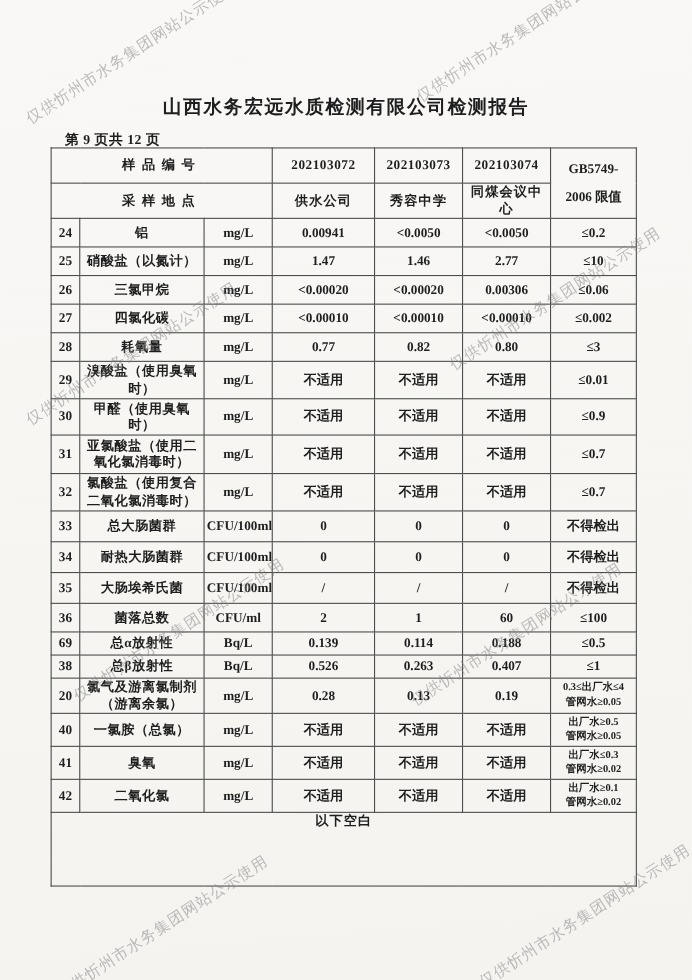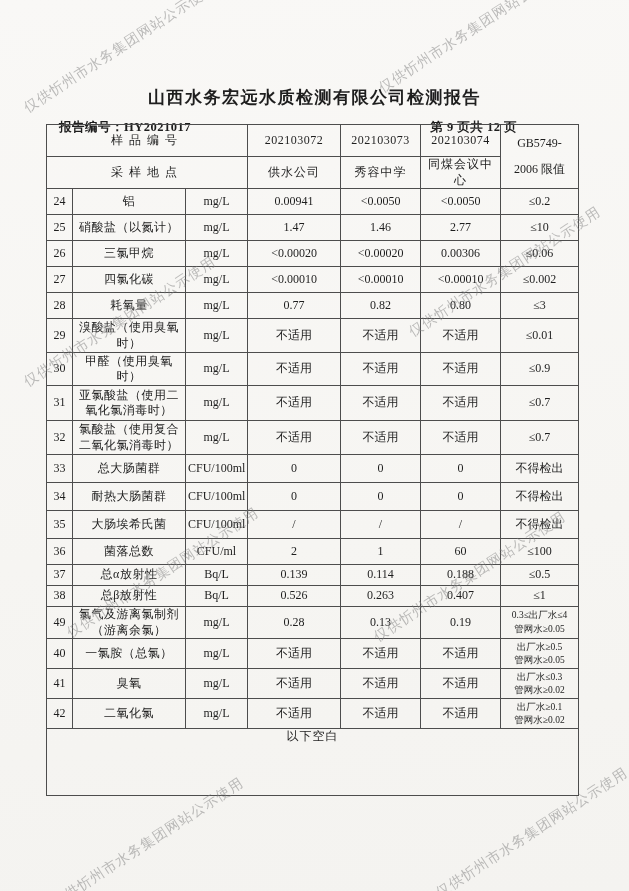--- a/index.html
+++ b/index.html
@@ -24,22 +24,22 @@
     position:absolute;top:86px;left:0;width:100%;
     text-align:center;font-size:17px;font-weight:bold;letter-spacing:1.5px;
   }
   .meta-row{
     position:absolute;top:119px;left:59px;right:112px;
     display:flex;justify-content:space-between;
     font-size:12.5px;font-weight:bold;letter-spacing:0.5px;
   }
   
   table.report{
-    position:absolute;left:46px;top:124px;width:532px;
-    border-collapse:collapse;table-layout:fixed;z-index:2;
+    position:absolute;left:46px;top:134px;width:532px;
+    border-collapse:collapse;table-layout:fixed;z-index:2;font-weight:bold;
   }
   table.report td{
     border:1px solid #4d4d4d;padding:0 2px;text-align:center;
     font-size:12px;line-height:1.3;overflow:hidden;
   }
   td.h-label{letter-spacing:6px;font-size:12.5px;}
   td.h-num{font-size:13px;letter-spacing:0.5px;margin-top:45px;}
   td.h-loc{font-size:11.5px;letter-spacing:1px;}
   td.h-limit{font-size:12.5px;}
   .h-limit .line1{margin-bottom:11px;}
@@ -62,21 +62,20 @@
       <span class="wm" style="left: 505px; top: 272px;">仅供忻州市水务集团网站公示使用</span>
       <span class="wm" style="left: 163px; top: 573px;">仅供忻州市水务集团网站公示使用</span>
       <span class="wm" style="left: 470px; top: 577px;">仅供忻州市水务集团网站公示使用</span>
       <span class="wm" style="left: 148px; top: 843px;">仅供忻州市水务集团网站公示使用</span>
       <span class="wm" style="left: 532px; top: 833px;">仅供忻州市水务集团网站公示使用</span>
     </div>
 
   <div class="doc-title">山西水务宏远水质检测有限公司检测报告</div>
 
   <div class="meta-row">
-    <span>报告编号：HY2021017</span>
     <span>第 9 页共 12 页</span>
   </div>
 
   <table class="report">
     <colgroup>
       <col style="width:26px">
         <col style="width:113px">
         <col style="width:62px">
       <col style="width:93px">
         <col style="width:80px">
@@ -212,39 +211,39 @@
         <tr style="height: 26px; margin-left: 24px;">
     <td class="c-no">36</td>
     <td class="c-param">菌落总数</td>
     <td class="c-unit">CFU/ml</td>
     <td class="c-val">2</td>
     <td class="c-val">1</td>
     <td class="c-val">60</td>
     <td class="c-limit">≤100</td>
   </tr>
         <tr style="height: 21px;">
-    <td class="c-no">37</td>
+    <td class="c-no">69</td>
     <td class="c-param">总α放射性</td>
     <td class="c-unit">Bq/L</td>
     <td class="c-val">0.139</td>
     <td class="c-val">0.114</td>
     <td class="c-val">0.188</td>
     <td class="c-limit">≤0.5</td>
   </tr>
         <tr style="height: 21px;">
     <td class="c-no">38</td>
     <td class="c-param">总β放射性</td>
     <td class="c-unit">Bq/L</td>
     <td class="c-val">0.526</td>
     <td class="c-val">0.263</td>
     <td class="c-val">0.407</td>
     <td class="c-limit">≤1</td>
   </tr>
         <tr style="height: 31px;">
-    <td class="c-no">49</td>
+    <td class="c-no">20</td>
     <td class="c-param">氯气及游离氯制剂（游离余氯）</td>
     <td class="c-unit">mg/L</td>
     <td class="c-val">0.28</td>
     <td class="c-val">0.13</td>
     <td class="c-val">0.19</td>
     <td class="c-limit limit-small">0.3≤出厂水≤4
 管网水≥0.05</td>
   </tr>
         <tr style="height: 30px;">
     <td class="c-no">40</td>

